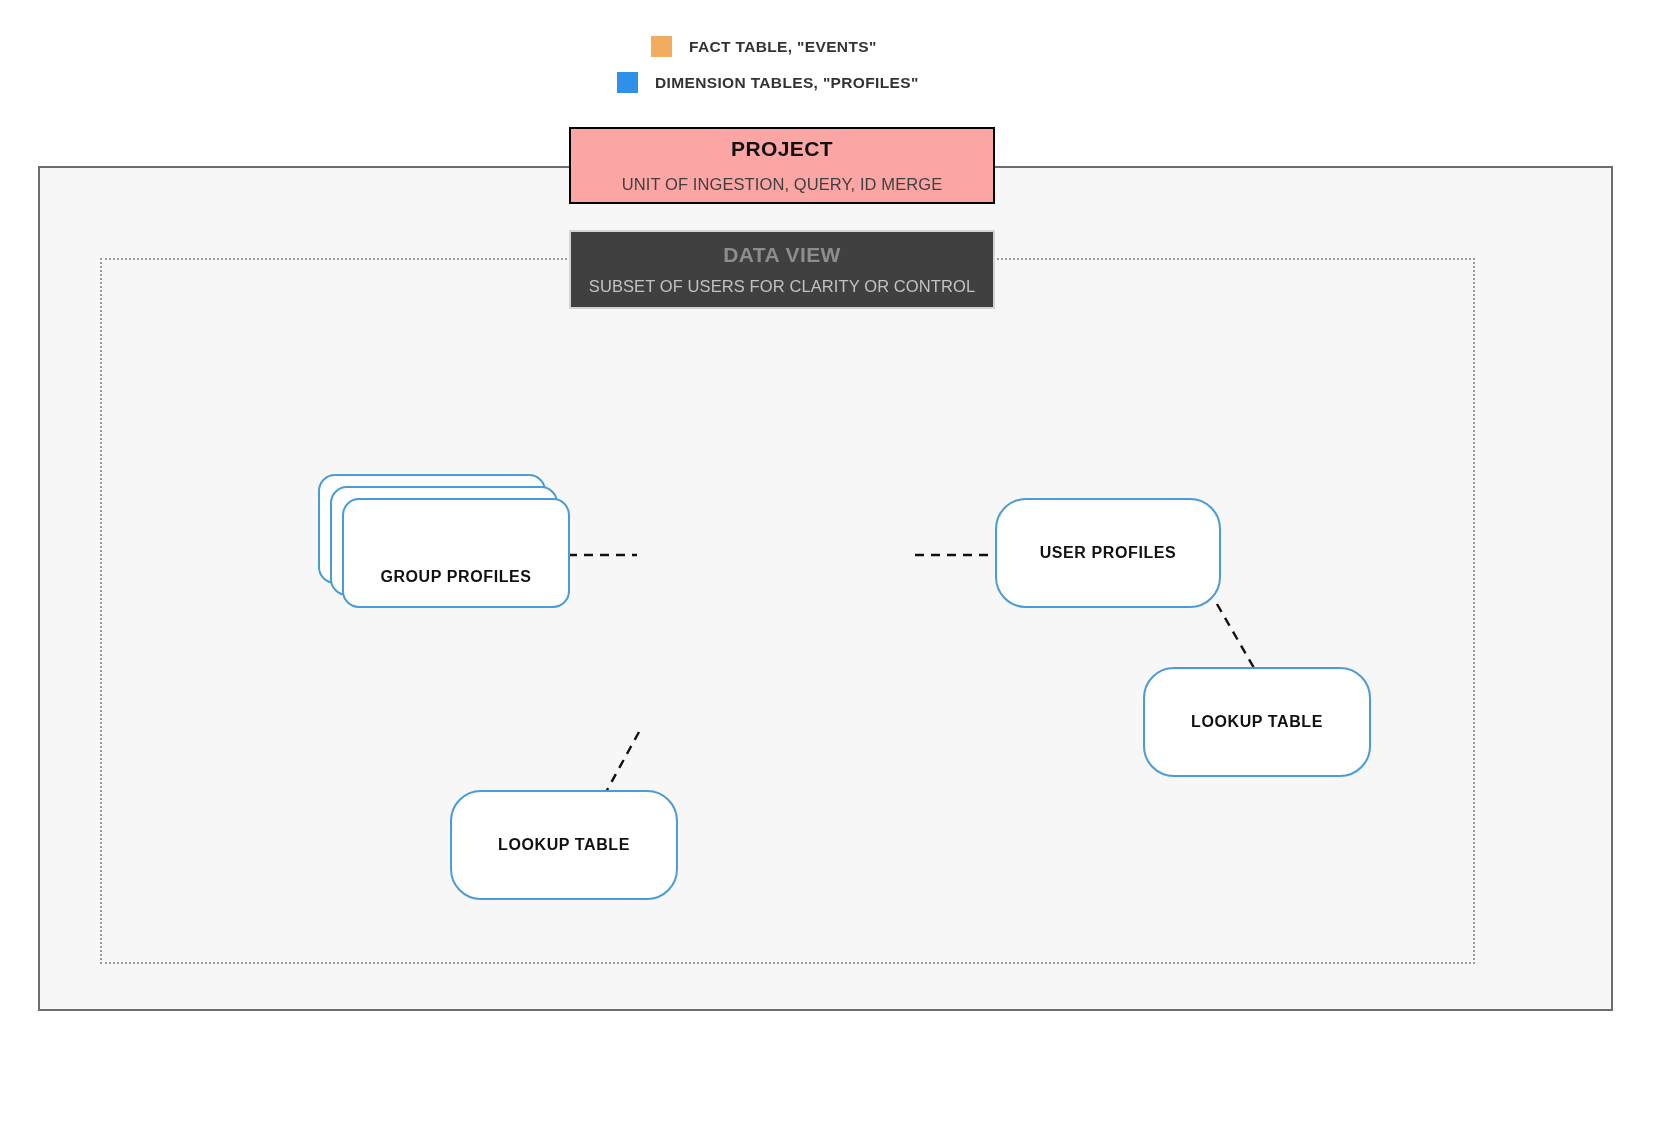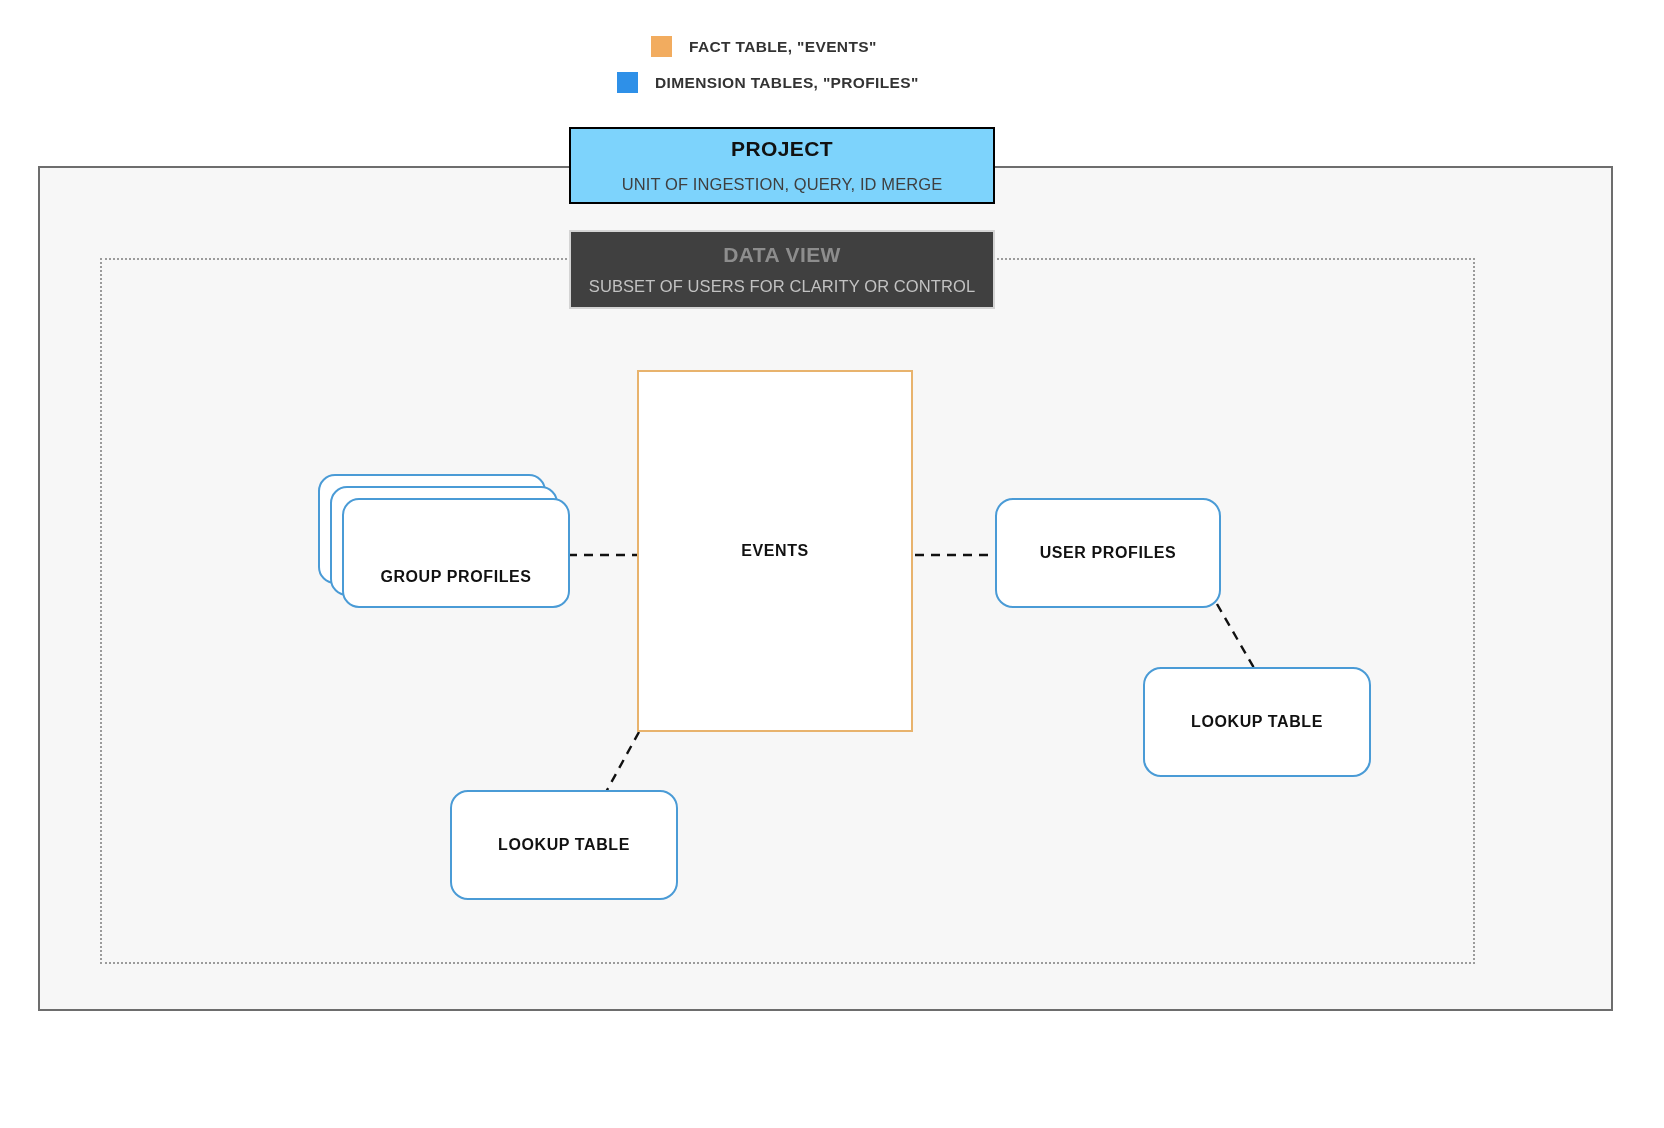--- a/index.html
+++ b/index.html
@@ -64,21 +64,21 @@
     width: 1375px;
     height: 706px;
     border: 2px dotted #9b9b9b;
     box-sizing: border-box;
   }
 
   
   .header-card {
     position: absolute;
     box-sizing: border-box;
-    background: #7dd3fc;
+    background: #fca5a5;
     text-align: center;
     display: flex;
     flex-direction: column;
     align-items: center;
     justify-content: center;
   }
   #project-card {
     left: 569px;
     top: 127px;
     width: 426px;
@@ -144,21 +144,21 @@
     font-weight: bold;
     color: #111111;
     letter-spacing: 0.6px;
   }
 
   
   .blue-card {
     position: absolute;
     background: #ffffff;
     border: 2px solid #4a9bd6;
-    border-radius: 18px;
+    border-radius: 31px;
     box-sizing: border-box;
     display: flex;
     align-items: center;
     justify-content: center;
   }
   .blue-card .node-label {
     font-size: 16px;
     font-weight: bold;
     color: #111111;
     letter-spacing: 0.6px;
@@ -250,23 +250,20 @@
 
     <line x1="568" y1="555" x2="637" y2="555" stroke="#111111" stroke-width="2.4" stroke-dasharray="9 7"></line>
 
     <line x1="915" y1="555" x2="995" y2="555" stroke="#111111" stroke-width="2.4" stroke-dasharray="9 7"></line>
 
     <line x1="639" y1="732" x2="606" y2="792" stroke="#111111" stroke-width="2.4" stroke-dasharray="9 7"></line>
 
     <line x1="1217" y1="604" x2="1254" y2="668" stroke="#111111" stroke-width="2.4" stroke-dasharray="9 7"></line>
   </svg>
 
-  <div id="events-box">
-    <span class="node-label">EVENTS</span>
-  </div>
 
   <div id="group-profiles-stack">
     <div class="stack-card" id="stack-card-back"></div>
     <div class="stack-card" id="stack-card-mid"></div>
     <div class="stack-card" id="stack-card-front">
       <span class="node-label">GROUP PROFILES</span>
     </div>
   </div>
 
   <div class="blue-card" id="user-profiles-card">

